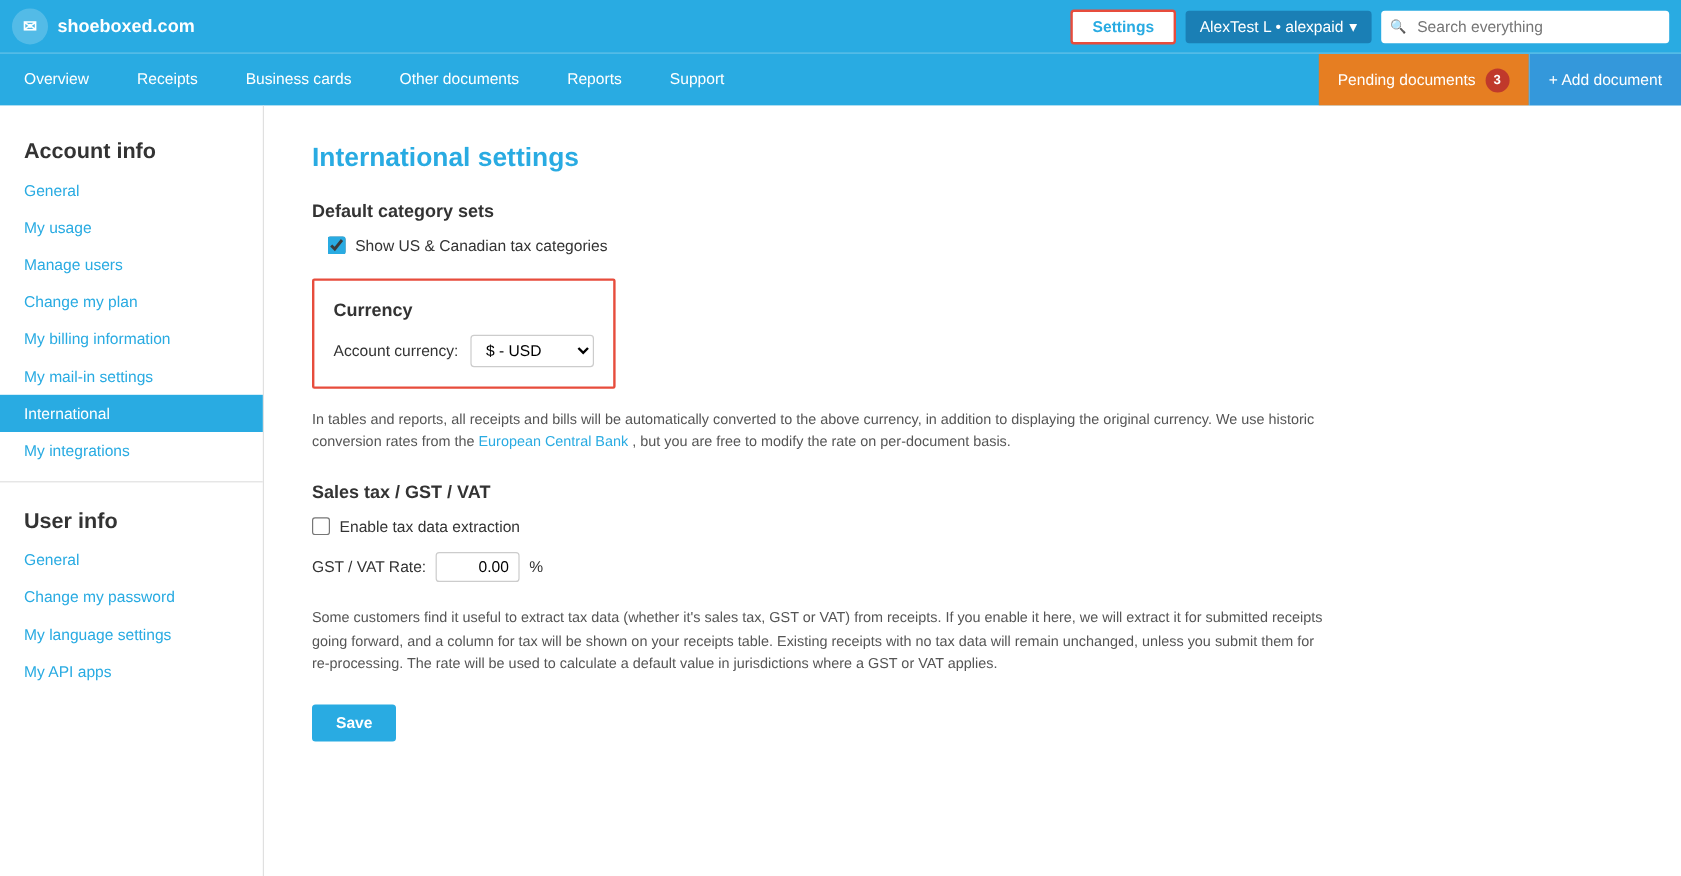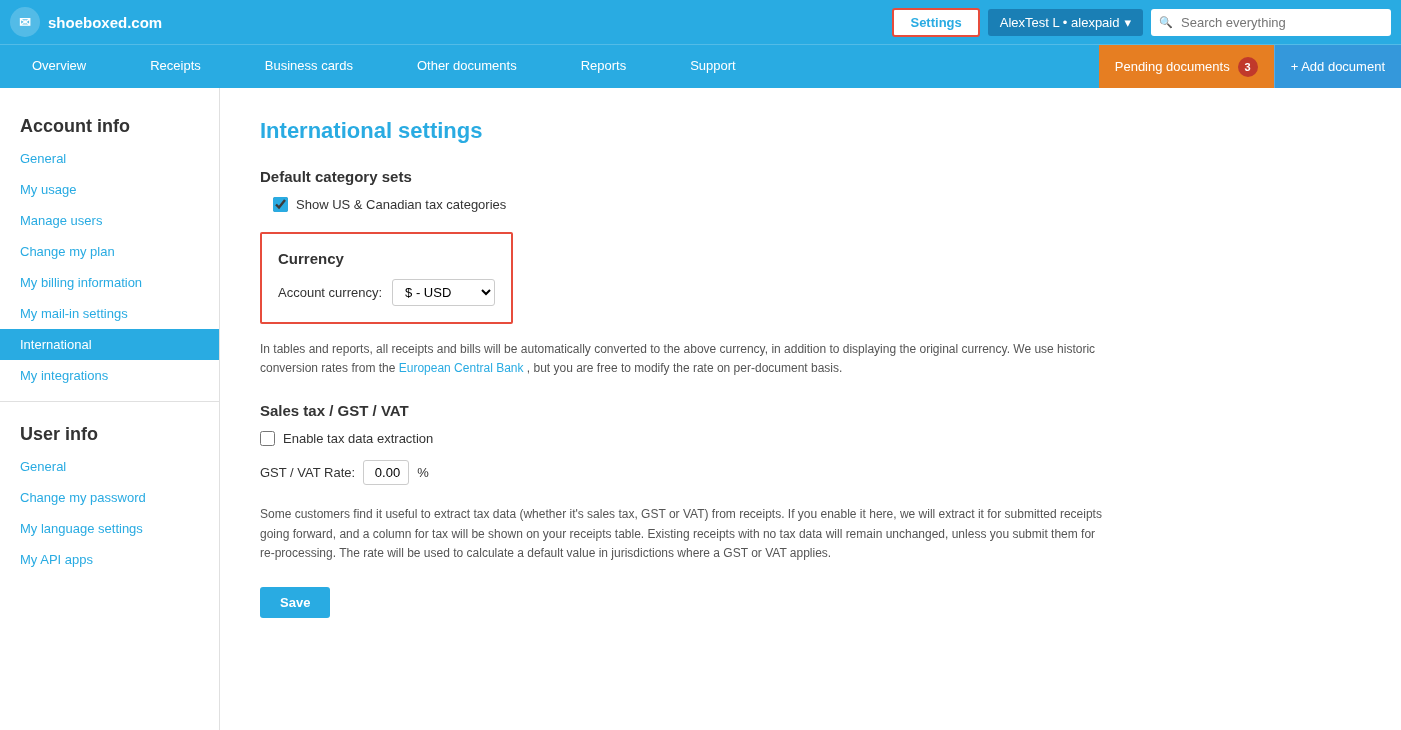--- a/index.html
+++ b/index.html
@@ -93,21 +93,21 @@
       align-items: stretch;
       justify-content: space-between;
       border-top: 1px solid rgba(255,255,255,0.2);
     }
     .nav-left {
       display: flex;
       align-items: stretch;
     }
     .nav-item {
       color: white;
-      padding: 0 32px;
+      padding: 0 20px;
       display: flex;
       align-items: center;
       font-size: 13px;
       cursor: pointer;
       text-decoration: none;
       border-bottom: 3px solid transparent;
     }
     .nav-right {
       display: flex;
       align-items: stretch;
@@ -261,21 +261,21 @@
       height: 15px;
     }
     .gst-rate-row {
       display: flex;
       align-items: center;
       gap: 8px;
       font-size: 13px;
       margin-bottom: 20px;
     }
     .rate-input {
-      width: 46px;
+      width: 70px;
       padding: 4px 8px;
       border: 1px solid #ccc;
       border-radius: 3px;
       font-size: 13px;
       text-align: right;
     }
 
     .save-btn {
       background: #29abe2;
       color: white;

